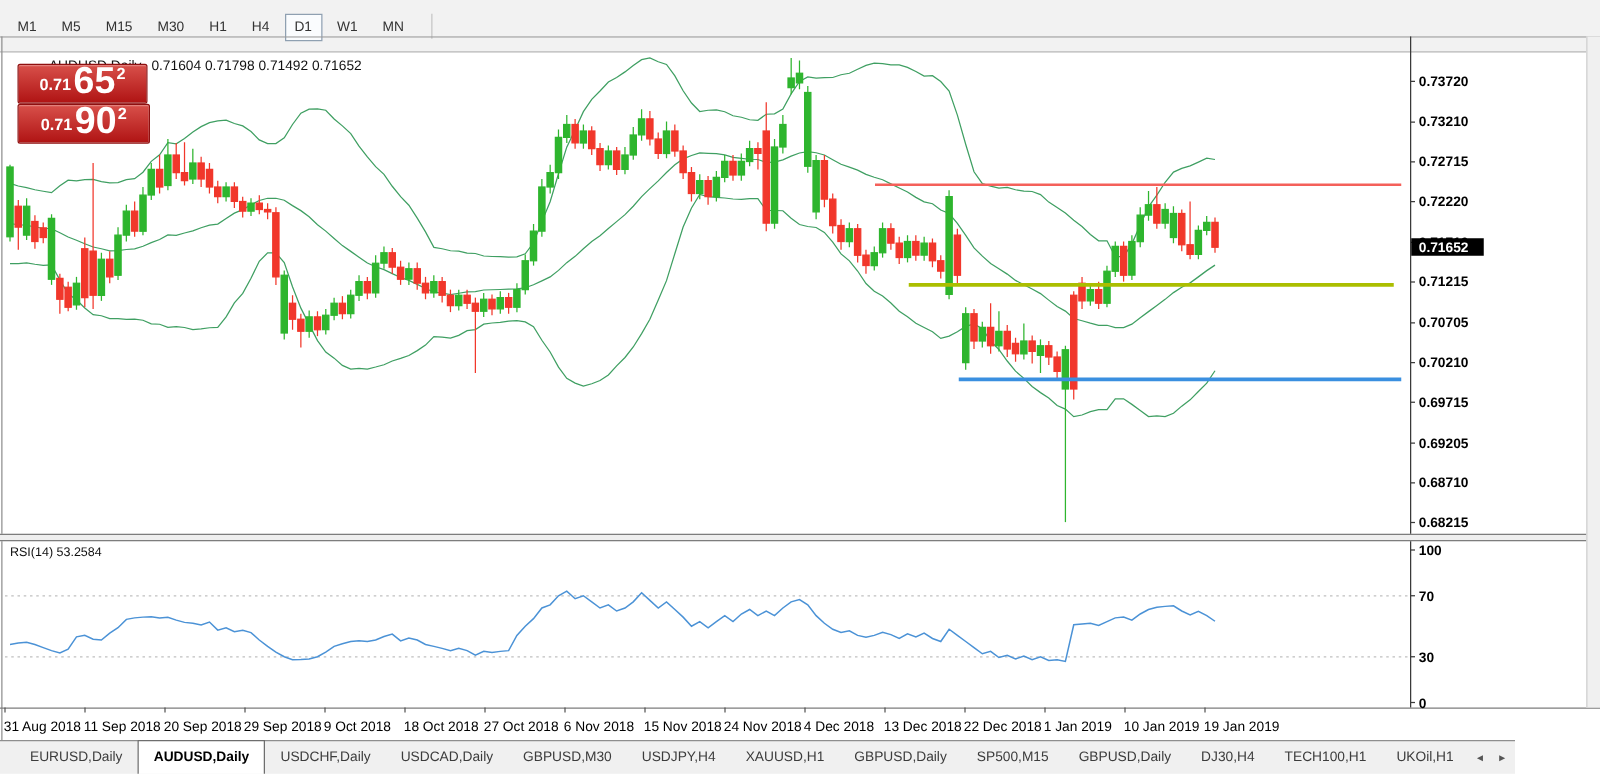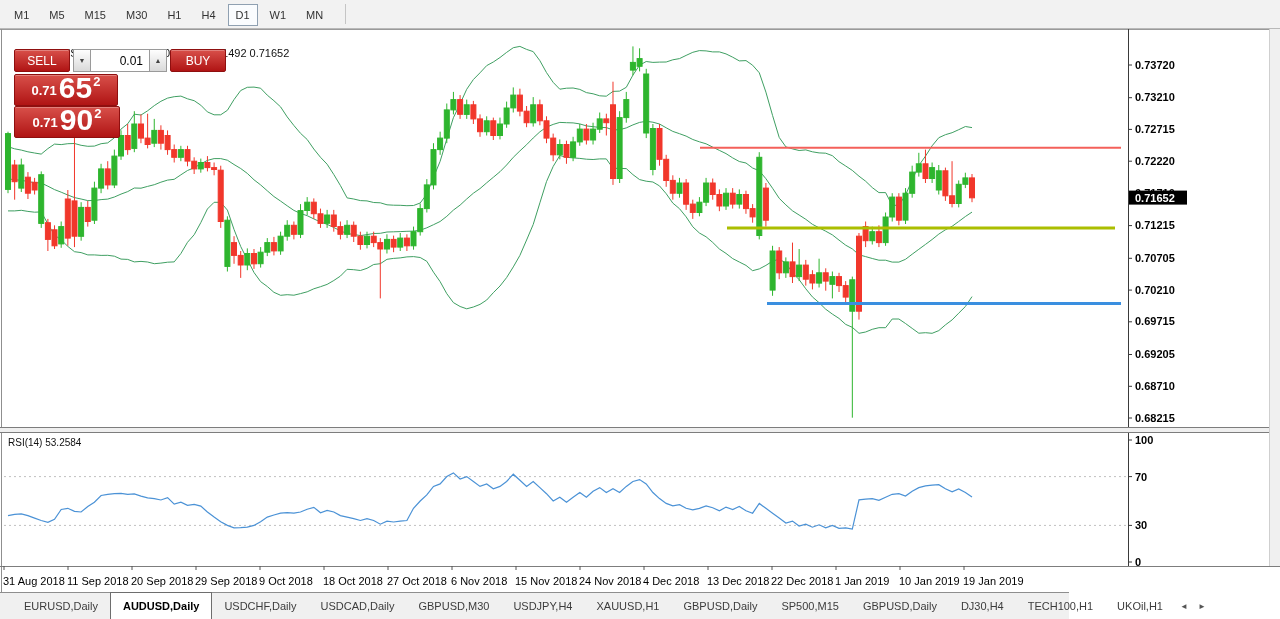--- a/index.html
+++ b/index.html
@@ -3,21 +3,21 @@
 <meta charset="utf-8">
 <style>
   * { box-sizing: border-box; }
   html,body { margin:0; padding:0; background:#fff; }
   body {
     width:1280px; height:619px; overflow:hidden; position:relative;
     font-family:"Liberation Sans", sans-serif; -webkit-font-smoothing:antialiased;
   }
   
   .toolbar {
-    position:absolute; left:0; top:0; width:1280px; height:29px;
+    position:absolute; left:0; top:0; width:1280px; height:42px;
     background:#f2f2f2; border-bottom:1px solid #b9b9b9;
     display:flex; align-items:center; padding-left:6px;
   }
   .tf {
     font-size:11px; color:#333; padding:4px 7px; margin-right:4px; cursor:default;
     border:1px solid transparent;
   }
   .tf.active { background:#fafcfe; border:1px solid #8fa0b1; }
   .tb-sep { width:1px; height:20px; background:#c5c5c5; margin-left:10px; }
   
@@ -52,21 +52,21 @@
   .tp-price { width:104px; }
   .tp-price.buy { width:106px; }
   .price-line { display:flex; align-items:flex-end; justify-content:center; height:100%; padding-bottom:4px; }
   .p-prefix { font-size:13px; font-weight:bold; margin-right:2px; margin-bottom:3px; }
   .p-big { font-size:30px; font-weight:bold; line-height:26px; }
   .p-sup { font-size:13px; font-weight:bold; position:relative; top:-12px; margin-left:1px; }
   
   .rsi-label { position:absolute; left:8px; top:408px; font-size:10px; color:#111; }
   
   .tabbar {
-    position:absolute; left:0; top:592px; width:1069px; height:27px;
+    position:absolute; left:0; top:592px; width:1212px; height:27px;
     background:#f0f0f0; border-top:1px solid #8e8e8e;
     display:flex; align-items:stretch; padding-left:12px; font-size:11px; color:#3c3c3c;
   }
   .tab { display:flex; align-items:center; padding:0 12px; cursor:default; white-space:nowrap; }
   .tab.active {
     background:#fff; border:1px solid #6e6e6e; border-bottom:none;
     font-weight:bold; color:#000; margin-top:-1px;
   }
   .tab-div { width:1px; height:13px; background:#b0b0b0; align-self:center; }
   .tab-arrows { margin-left:auto; display:flex; align-items:center; padding-right:10px; color:#555; }
@@ -473,33 +473,20 @@
         <line x1="964" y1="537" x2="964" y2="541" stroke="#555"></line>
         <text x="963" y="556" font-size="11" fill="#000">19 Jan 2019</text>
       </g>
     </svg>
 
   <div class="chart-title">
     <span class="tri">▲</span><span>AUDUSD,Daily</span><span class="ohlc">0.71604 0.71798 0.71492 0.71652</span>
   </div>
 
   <div class="trade-panel">
-    <div class="tp-row1">
-      <div class="btn-red tp-sell">SELL</div>
-      <div class="tp-gap"></div>
-      <div class="tp-spin">
-          <span>▼</span>
-        </div>
-      <div class="tp-vol">0.01</div>
-      <div class="tp-spin">
-          <span>▲</span>
-        </div>
-      <div class="tp-gap"></div>
-      <div class="btn-red tp-buy">BUY</div>
-    </div>
     <div class="tp-row2">
       <div class="btn-red tp-price">
         <div class="price-line">
           <span class="p-prefix">0.71</span>
           <span class="p-big">65</span>
           <span class="p-sup">2</span>
         </div>
       </div>
       <div class="tp-gap"></div>
       <div class="btn-red tp-price buy">

